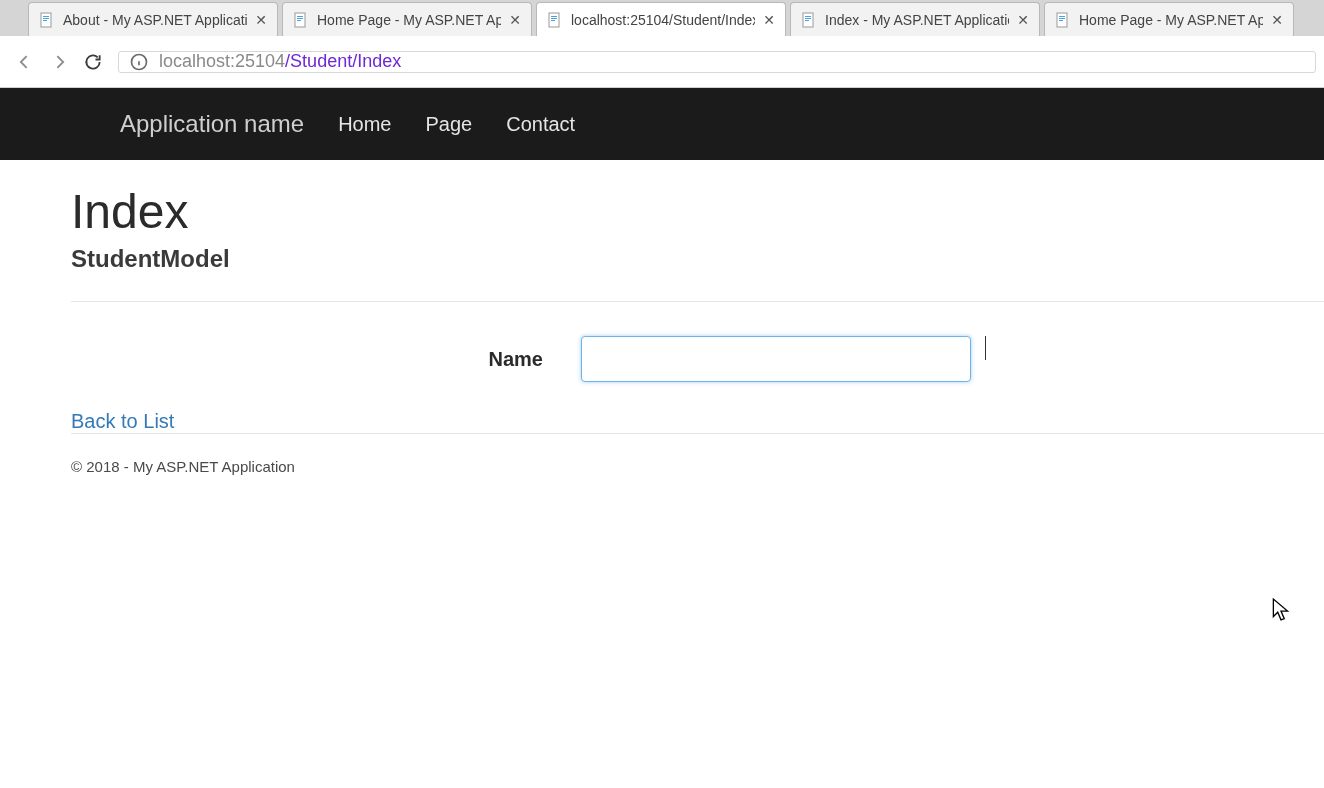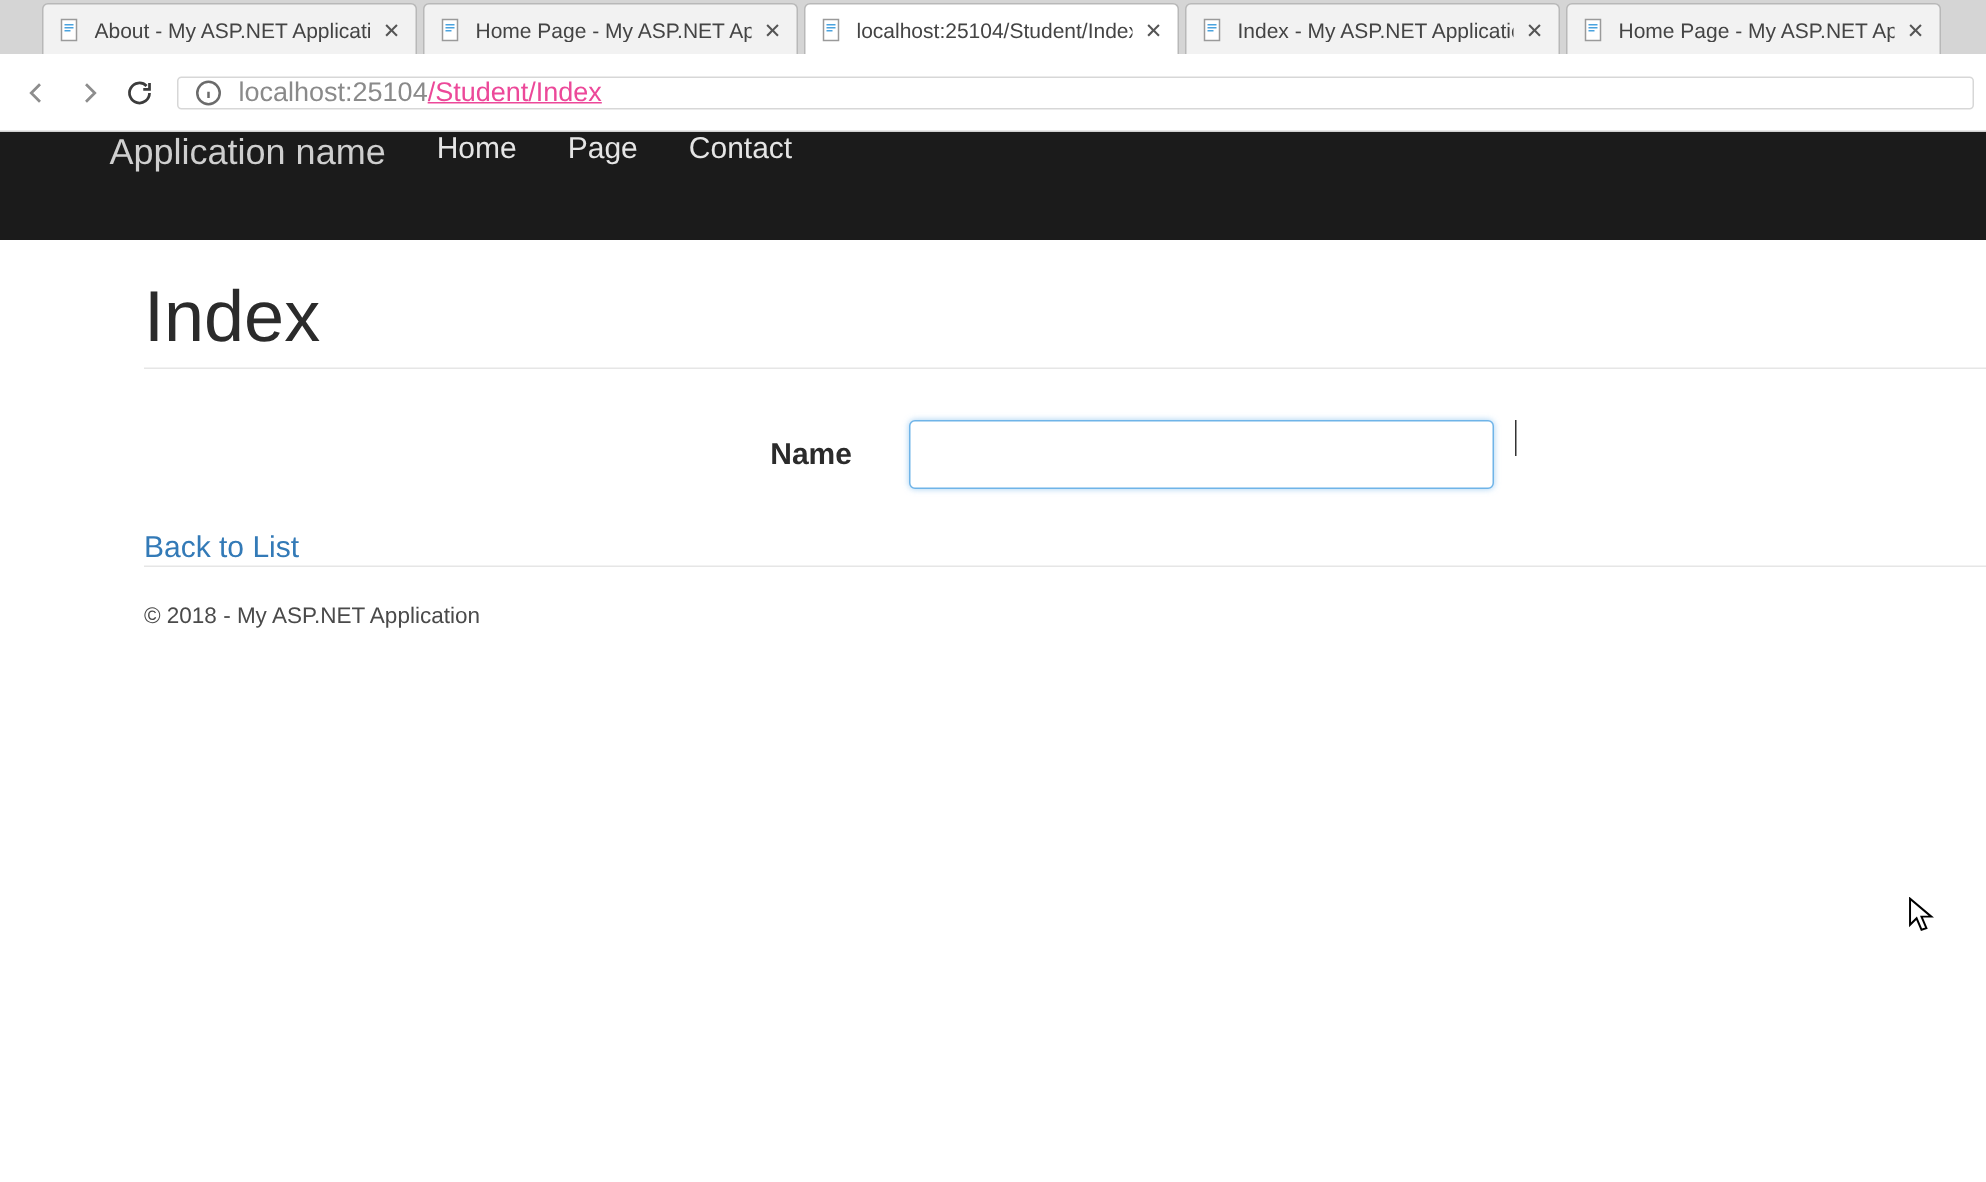--- a/index.html
+++ b/index.html
@@ -82,42 +82,43 @@
     color: #2c2c2c;
     background: #ffffff;
   }
   .omnibox .site-info {
     width: 20px; height: 20px;
     margin-right: 10px;
     display: inline-flex; align-items: center; justify-content: center;
     color: #6b6b6b;
   }
   .omnibox .url-host { color: #8a8a8a; }
-  .omnibox .url-path { color: #ec4899; text-decoration: underline; }
+  .omnibox .url-path { color: #6d28d9; }
 
   
   .navbar {
     background: #1b1b1b;
     height: 72px;
     display: flex;
-    padding-left: 73px;
+    align-items: center;
+    padding-left: 120px;
   }
   .navbar-brand {
     color: #cfcfcf;
     font-size: 24px;
     margin-right: 34px;
   }
   .navbar-link {
     color: #e5e5e5;
     font-size: 20px;
     margin-right: 34px;
     text-decoration: none;
   }
 
-  .page-body { padding: 24px 0 0 96px; }
+  .page-body { padding: 24px 0 0 71px; }
   .page-title {
     font-size: 48px;
     font-weight: 500;
     color: #2b2b2b;
     margin-bottom: 6px;
   }
   .page-subtitle {
     font-size: 24px;
     color: #3a3a3a;
     margin-bottom: 28px;
@@ -288,20 +289,21 @@
 
 <div class="navbar">
   <span class="navbar-brand">Application name</span>
   <a class="navbar-link">Home</a>
   <a class="navbar-link">Page</a>
   <a class="navbar-link">Contact</a>
 </div>
 
 <div class="page-body">
   <h1 class="page-title">Index</h1>
+  <h3 class="page-subtitle">StudentModel</h3>
   <hr class="sep">
 
   <div class="form-row">
     <label class="form-label">Name</label>
     <div style="position:relative">
       <input class="form-input" type="text" value="" style="">
       <span class="text-caret"></span>
     </div>
   </div>
 

